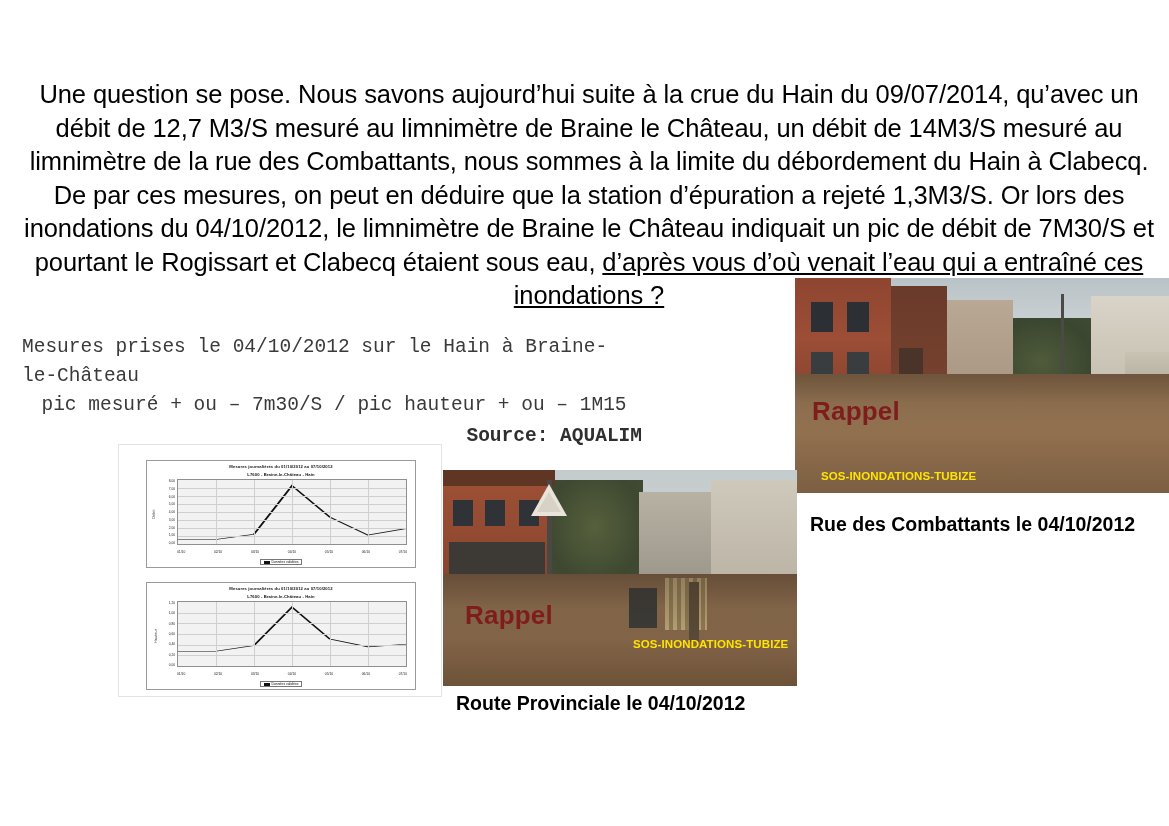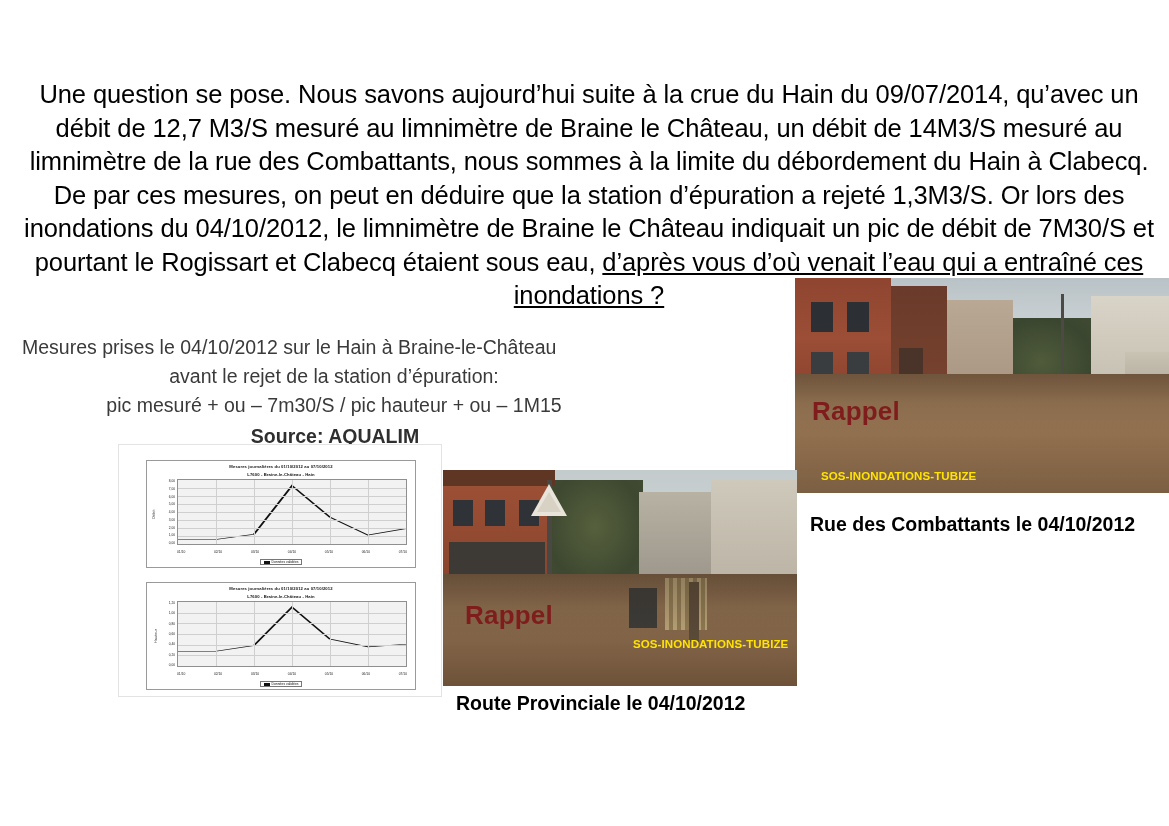--- a/index.html
+++ b/index.html
@@ -38,26 +38,27 @@
 
   
   .measures {
     position: absolute;
     left: 22px;
     top: 333px;
     width: 620px;
     color: #3a3a3a;
     font-size: 19.5px;
     line-height: 29px;
+    font-family: Liberation Mono, monospace;
   }
   .measures .line1 { text-align: left; }
   .measures .line2 { text-align: center; padding-left: 4px;}
   .measures .line3 { text-align: center; padding-left: 4px;}
   .measures .source {
-    text-align: center;
+    text-align: right;
     font-weight: bold;
     font-size: 19.5px;
     padding-left: 6px;
     padding-top: 2px;
     color: #2f2f2f;
   }
 
   
   .charts-wrap {
     position: absolute;
@@ -293,21 +294,20 @@
 <body>
 
 <div class="slide">
 
   <div class="main-text">
     <span>Une question se pose. Nous savons aujourd’hui suite à la crue du Hain du 09/07/2014, qu’avec un débit de 12,7 M3/S mesuré au limnimètre de Braine le Château, un débit de 14M3/S mesuré au limnimètre de la rue des Combattants, nous sommes à la limite du débordement du Hain à Clabecq. De par ces mesures, on peut en déduire que la station d’épuration a rejeté 1,3M3/S. Or lors des inondations du 04/10/2012, le limnimètre de Braine le Château indiquait un pic de débit de 7M30/S et pourtant le Rogissart et Clabecq étaient sous eau, </span><span class="underline">d’après vous d’où venait l’eau qui a entraîné ces inondations ?</span>
   </div>
 
   <div class="measures">
     <div class="line1">Mesures prises le 04/10/2012 sur le Hain à Braine-le-Château</div>
-    <div class="line2">avant le rejet de la station d’épuration:</div>
     <div class="line3">pic mesuré + ou – 7m30/S  /  pic hauteur + ou – 1M15</div>
     <div class="source">Source: AQUALIM</div>
   </div>
 
   <div class="charts-wrap">
 
     <div class="chart-box top">
       <div class="chart-title">Mesures journalières du 01/10/2012 au 07/10/2012</div>
       <div class="chart-title">L7600 - Braine-le-Château - Hain</div>
       <div class="chart-ylabel">Débit</div>

